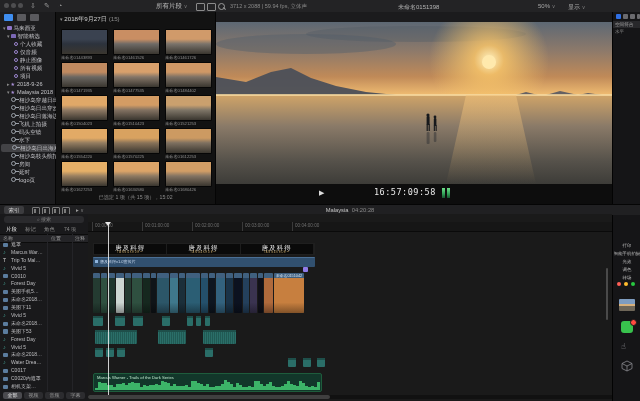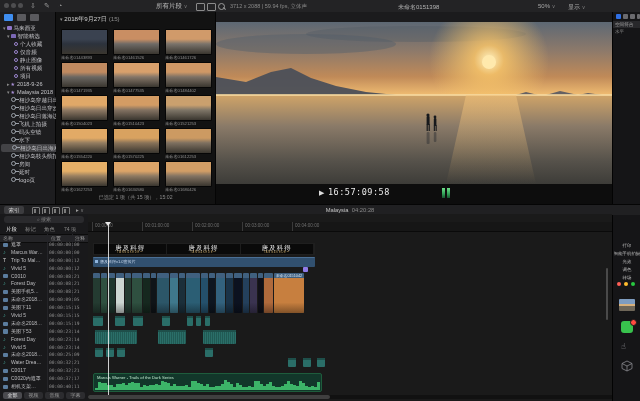--- a/index.html
+++ b/index.html
@@ -1,20 +1,20 @@
 <!DOCTYPE html>
 <html><head>
 <meta charset="utf-8">
 <style>
   html,body{margin:0;padding:0;background:#000;}
   #screen{position:relative;width:640px;height:401px;overflow:hidden;background:#161616;
     font-family:"Liberation Sans","DejaVu Sans",sans-serif;color:#c8c8c8;
     -webkit-font-smoothing:antialiased;}
   .abs{position:absolute;}
-  .mono{font-family:"DejaVu Sans Mono",monospace;}
+  .mono{font-family:"DejaVu Sans Mono",monospace;margin-left:46px;}
   
   #toolbar{left:0;top:0;width:640px;height:12px;background:#232325;border-bottom:1px solid #060606;}
   .tdot{width:5px;height:5px;border-radius:50%;background:#4d4d4f;top:3px;}
   .tb-ico{top:2px;font-size:7px;color:#9a9a9a;line-height:8px;}
   .tb-sq{top:3px;width:7px;height:6px;border:1px solid #8a8a8a;border-radius:1px;}
   #clip-filter{top:2px;font-size:6.5px;color:#bdbdbd;}
   #media-info{top:3px;font-size:5.5px;color:#8a8a8a;}
   #viewer-title{top:3px;font-size:6px;color:#b5b5b5;}
   .tb-right{top:3px;font-size:6px;color:#a8a8a8;}
   .caret{color:#7d7d7d;font-size:5px;}

